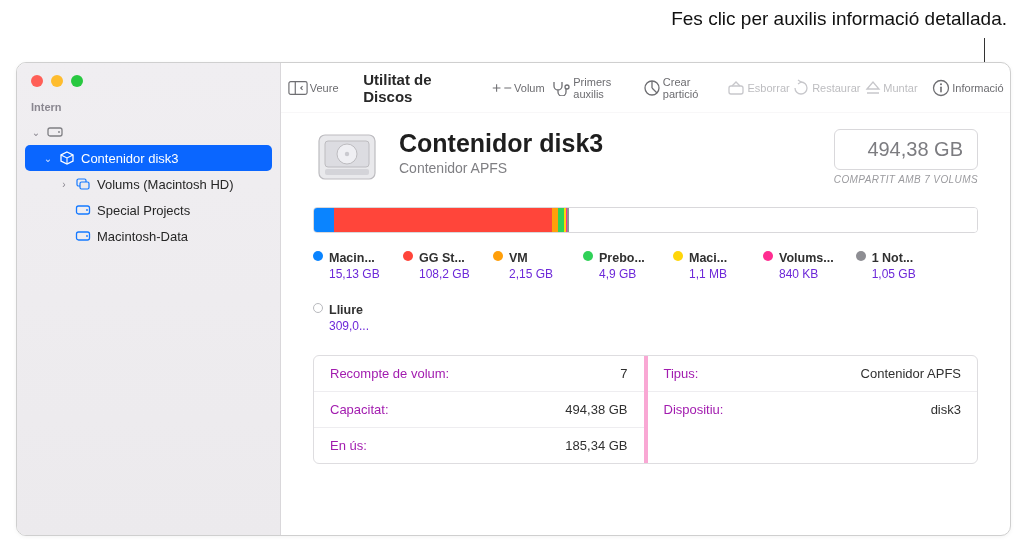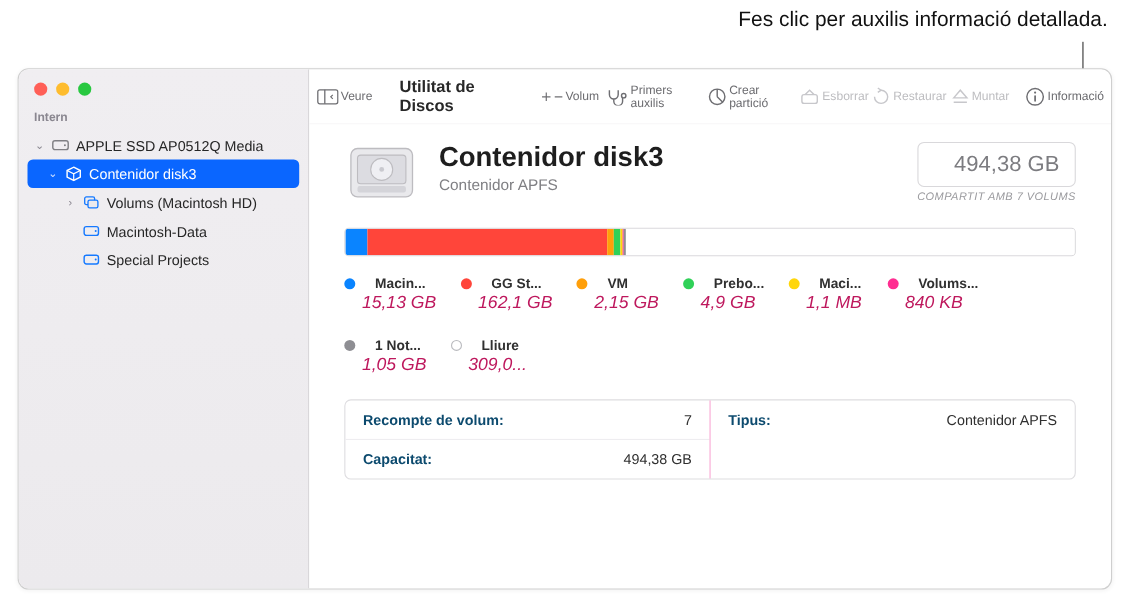--- a/index.html
+++ b/index.html
@@ -162,41 +162,41 @@
 }
 .seg { height: 100%; }
 
 .legend {
   display: flex;
   gap: 22px;
   margin-top: 8px;
   flex-wrap: wrap;
 }
 .leg-item { min-width: 68px; }
-.leg-top { display:flex; align-items:center; gap:18px; font-size:12.5px; font-weight:600; color:#303030;}
+.leg-top { display:flex; gap:6px; font-size:12.5px; font-weight:600; color:#303030;}
 .leg-top .sw { width:10px; height:10px; border-radius:50%; }
 .leg-top .sw.open { background:#fff; border:1px solid #b9babe; }
-.leg-sub { font-size: 16px; color: #be185d; margin-left: 16px; margin-top:2px;font-style:italic;}
+.leg-sub { font-size: 12px; color: #6d28d9; margin-left: 16px; margin-top:2px;}
 .leg-top .nm { max-width: 62px; overflow:hidden; text-overflow:ellipsis; white-space:nowrap;}
 
 .info-grid {
   display: flex;
   border: 1px solid #dedde0;
   border-radius: 6px;
   margin-top: 12px;
 }
 .info-col { flex:1; }
-.info-col + .info-col { border-left: 1px solid #f9a8d4; text-align: right; }
+.info-col + .info-col { border-left: 4px solid #f9a8d4; text-align: right; }
 .info-row {
   display:flex; justify-content:space-between;
   padding: 10px 16px;
   font-size: 13px;
 }
 .info-row + .info-row { border-top: 1px solid #eeedf0; }
-.info-row .k { color:#0c4a6e;font-weight:bold; }
+.info-row .k { color:#a21caf; }
 .info-row .v { color:#303030; }
 
 
 svg { display:block; }
 </style>
 </head>
 <body>
 
 <div class="callout">Fes clic per auxilis informació detallada.</div>
 <div class="callout-line"></div>
@@ -213,21 +213,20 @@
     <div class="tree">
 
       <div class="tree-row">
         <span class="chev">⌄</span>
         <span class="ico">
           <svg width="16" height="14" viewBox="0 0 16 14">
               <rect x="1" y="3" width="14" height="8" rx="2" fill="none" stroke="#7f7f83" stroke-width="1.3"></rect>
               <circle cx="12" cy="7" r="0.9" fill="#7f7f83"></circle>
             </svg>
         </span>
-        <span class="lbl">APPLE SSD AP0512Q Media</span>
       </div>
 
       <div class="tree-row selected indent-1">
         <span class="chev">⌄</span>
         <span class="ico">
           <svg width="16" height="14" viewBox="0 0 16 14">
               <path d="M8 1l6 3v6l-6 3-6-3V4z" fill="none" stroke="#fff" stroke-width="1.3"></path>
               <path d="M2 4l6 3 6-3M8 7v6" fill="none" stroke="#fff" stroke-width="1.1"></path>
             </svg>
         </span>
@@ -246,32 +245,32 @@
       </div>
 
       <div class="tree-row indent-2">
         <span class="chev"></span>
         <span class="ico">
           <svg width="16" height="14" viewBox="0 0 16 14">
               <rect x="1.5" y="3" width="13" height="8" rx="2" fill="none" stroke="#1579ff" stroke-width="1.3"></rect>
               <circle cx="12" cy="7" r="0.9" fill="#1579ff"></circle>
             </svg>
         </span>
-        <span class="lbl">Macintosh-Data</span>
+        <span class="lbl">Special Projects</span>
       </div>
 
       <div class="tree-row indent-2">
         <span class="chev"></span>
         <span class="ico">
           <svg width="16" height="14" viewBox="0 0 16 14">
               <rect x="1.5" y="3" width="13" height="8" rx="2" fill="none" stroke="#1579ff" stroke-width="1.3"></rect>
               <circle cx="12" cy="7" r="0.9" fill="#1579ff"></circle>
             </svg>
         </span>
-        <span class="lbl">Special Projects</span>
+        <span class="lbl">Macintosh-Data</span>
       </div>
 
     </div>
   </div>
 
   <div class="main">
     <div class="toolbar">
       <div class="tbtn">
         <span class="ticon">
           <svg width="22" height="16" viewBox="0 0 22 16">
@@ -397,21 +396,21 @@
               <span class="sw" style="background: rgb(10, 132, 255);"></span>
               <span class="nm">Macin...</span>
             </div>
             <div class="leg-sub">15,13 GB</div>
           </div>
           <div class="leg-item">
             <div class="leg-top">
               <span class="sw" style="background: rgb(255, 69, 58);"></span>
               <span class="nm">GG St...</span>
             </div>
-            <div class="leg-sub">162,1 GB</div>
+            <div class="leg-sub">108,2 GB</div>
           </div>
           <div class="leg-item">
             <div class="leg-top">
               <span class="sw" style="background: rgb(255, 159, 10);"></span>
               <span class="nm">VM</span>
             </div>
             <div class="leg-sub">2,15 GB</div>
           </div>
           <div class="leg-item">
             <div class="leg-top">
@@ -453,24 +452,32 @@
       <div class="info-grid">
         <div class="info-col" id="info-left">
             <div class="info-row">
               <span class="k">Recompte de volum:</span>
               <span class="v">7</span>
             </div>
             <div class="info-row">
               <span class="k">Capacitat:</span>
               <span class="v">494,38 GB</span>
             </div>
+            <div class="info-row">
+              <span class="k">En ús:</span>
+              <span class="v">185,34 GB</span>
+            </div>
           </div>
         <div class="info-col" id="info-right">
             <div class="info-row">
               <span class="k">Tipus:</span>
               <span class="v">Contenidor APFS</span>
             </div>
+            <div class="info-row">
+              <span class="k">Dispositiu:</span>
+              <span class="v">disk3</span>
+            </div>
           </div>
       </div>
 
     </div>
   </div>
 </div>
 
 </body></html>

